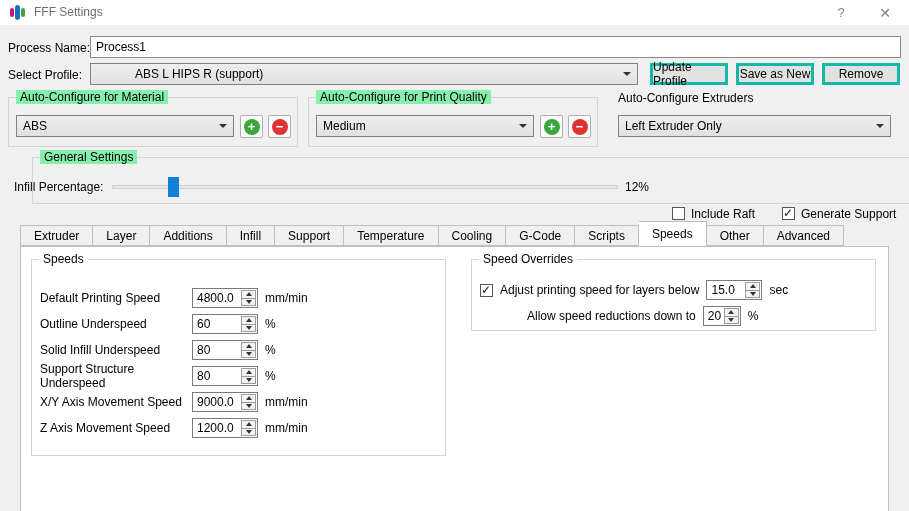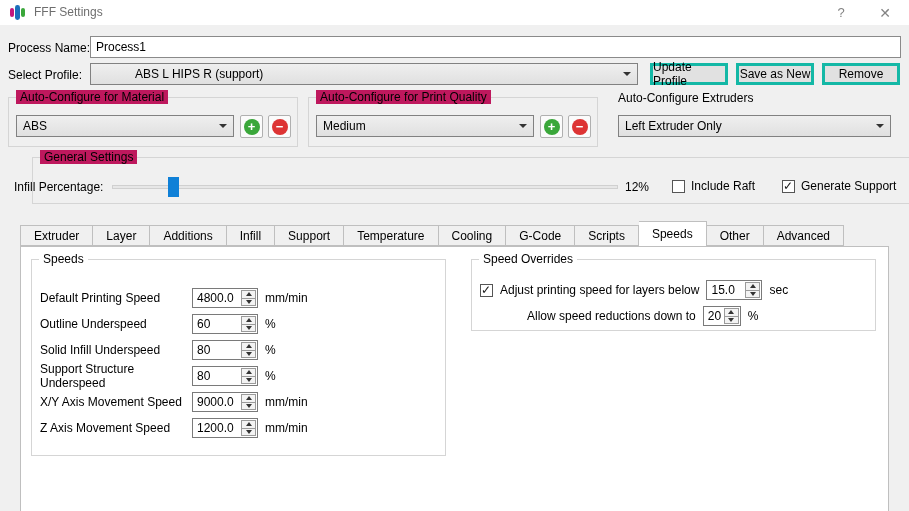--- a/index.html
+++ b/index.html
@@ -18,21 +18,21 @@
   
   .label { white-space:nowrap; }
   .textinput { position:absolute; background:#fff; border:1px solid #8a8a8a; font-family:"Liberation Sans",sans-serif; font-size:12px; padding:0 5px; color:#000; }
   .combo { position:absolute; height:22px; background:linear-gradient(#efefef,#e0e0e0); border:1px solid #818181; display:flex; align-items:center; padding:0 6px; }
   .combo .combo-text { flex:1; overflow:hidden; white-space:nowrap; }
   .combo-arrow { width:0; height:0; border-left:4px solid transparent; border-right:4px solid transparent; border-top:4px solid #333; margin-left:6px; }
   .btn { position:absolute; height:22px; background:#e1e1e1; border:3px solid #14b8a6; display:flex; align-items:center; justify-content:center; font-size:12px; }
   .roundbtn { position:absolute; width:23px; height:23px; background:#fbfbfb; border:1px solid #b0b0b0; border-radius:2px; display:flex; align-items:center; justify-content:center; }
   .circle { width:16px; height:16px; border-radius:50%; color:#fff; font-size:13px; font-weight:bold; line-height:15px; text-align:center; }
   .groupbox { position:absolute; border:1px solid #d5d5d5; }
-  .legend { position:absolute; top:-8px; left:7px; padding:0 4px; background:#be185d; white-space:nowrap; }
+  .legend { position:absolute; top:-8px; left:7px; padding:0 4px; background:#86efac; white-space:nowrap; }
   .legend.on-white { background:#ffffff; }
 
   
   .checkbox { width:13px; height:13px; background:#fff; border:1px solid #555; position:relative; flex:0 0 13px; }
   .checkbox.checked::after { content:"✓"; position:absolute; left:0px; top:-2px; font-size:12px; color:#1a1a1a; }
 
   
   .spin { display:flex; width:66px; height:20px; background:#fff; border:1px solid #7a7a7a; }
   .spin .spin-val { flex:1; padding:2px 0 0 4px; font-size:12px; overflow:hidden; white-space:nowrap; }
   .spin-btns { width:15px; margin:1px; border:1px solid #9a9a9a; background:#f3f3f3; display:flex; flex-direction:column; }
@@ -62,21 +62,21 @@
   .plus-quality  { left:540px; top:115px; }
   .minus-quality { left:568px; top:115px; }
 
   
   .gb-general { left:8px; top:157px; width:893px; height:47px;margin-left:24px; }
   .lbl-infill { position:absolute; left:14px; top:180px; }
   .slider { position:absolute; left:112px; top:177px; width:506px; height:20px; }
   .slider-track { position:absolute; left:0; top:8px; width:100%; height:4px; background:#e7e7e7; border:1px solid #d0d0d0; }
   .slider-handle { position:absolute; top:0; width:11px; height:20px; background:#0f80d7; }
   .infill-val { position:absolute; left:625px; top:180px; }
-  .chk-row { position:absolute; display:flex; align-items:flex-end; gap:6px; }
+  .chk-row { position:absolute; display:flex; align-items:flex-start; gap:6px;margin-top:28px; }
   .chk-raft { left:672px; top:179px; }
   .chk-support { left:782px; top:179px; }
 
   
   .tabbar { position:absolute; left:20px; top:225px; height:21px; display:flex; align-items:flex-end; }
   .tab { height:21px; padding:0 13px; display:flex; align-items:center; background:#f0f0f0; border:1px solid #bfbfbf; border-left:none; white-space:nowrap; }
   .tab:first-child { border-left:1px solid #bfbfbf; }
   .tab.active { height:25px; margin-top:-4px; background:#ffffff; border-bottom:none; position:relative; z-index:3; }
   .tabpane { position:absolute; left:20px; top:246px; width:869px; height:266px; background:#ffffff; border:1px solid #bfbfbf; z-index:1; }
 

